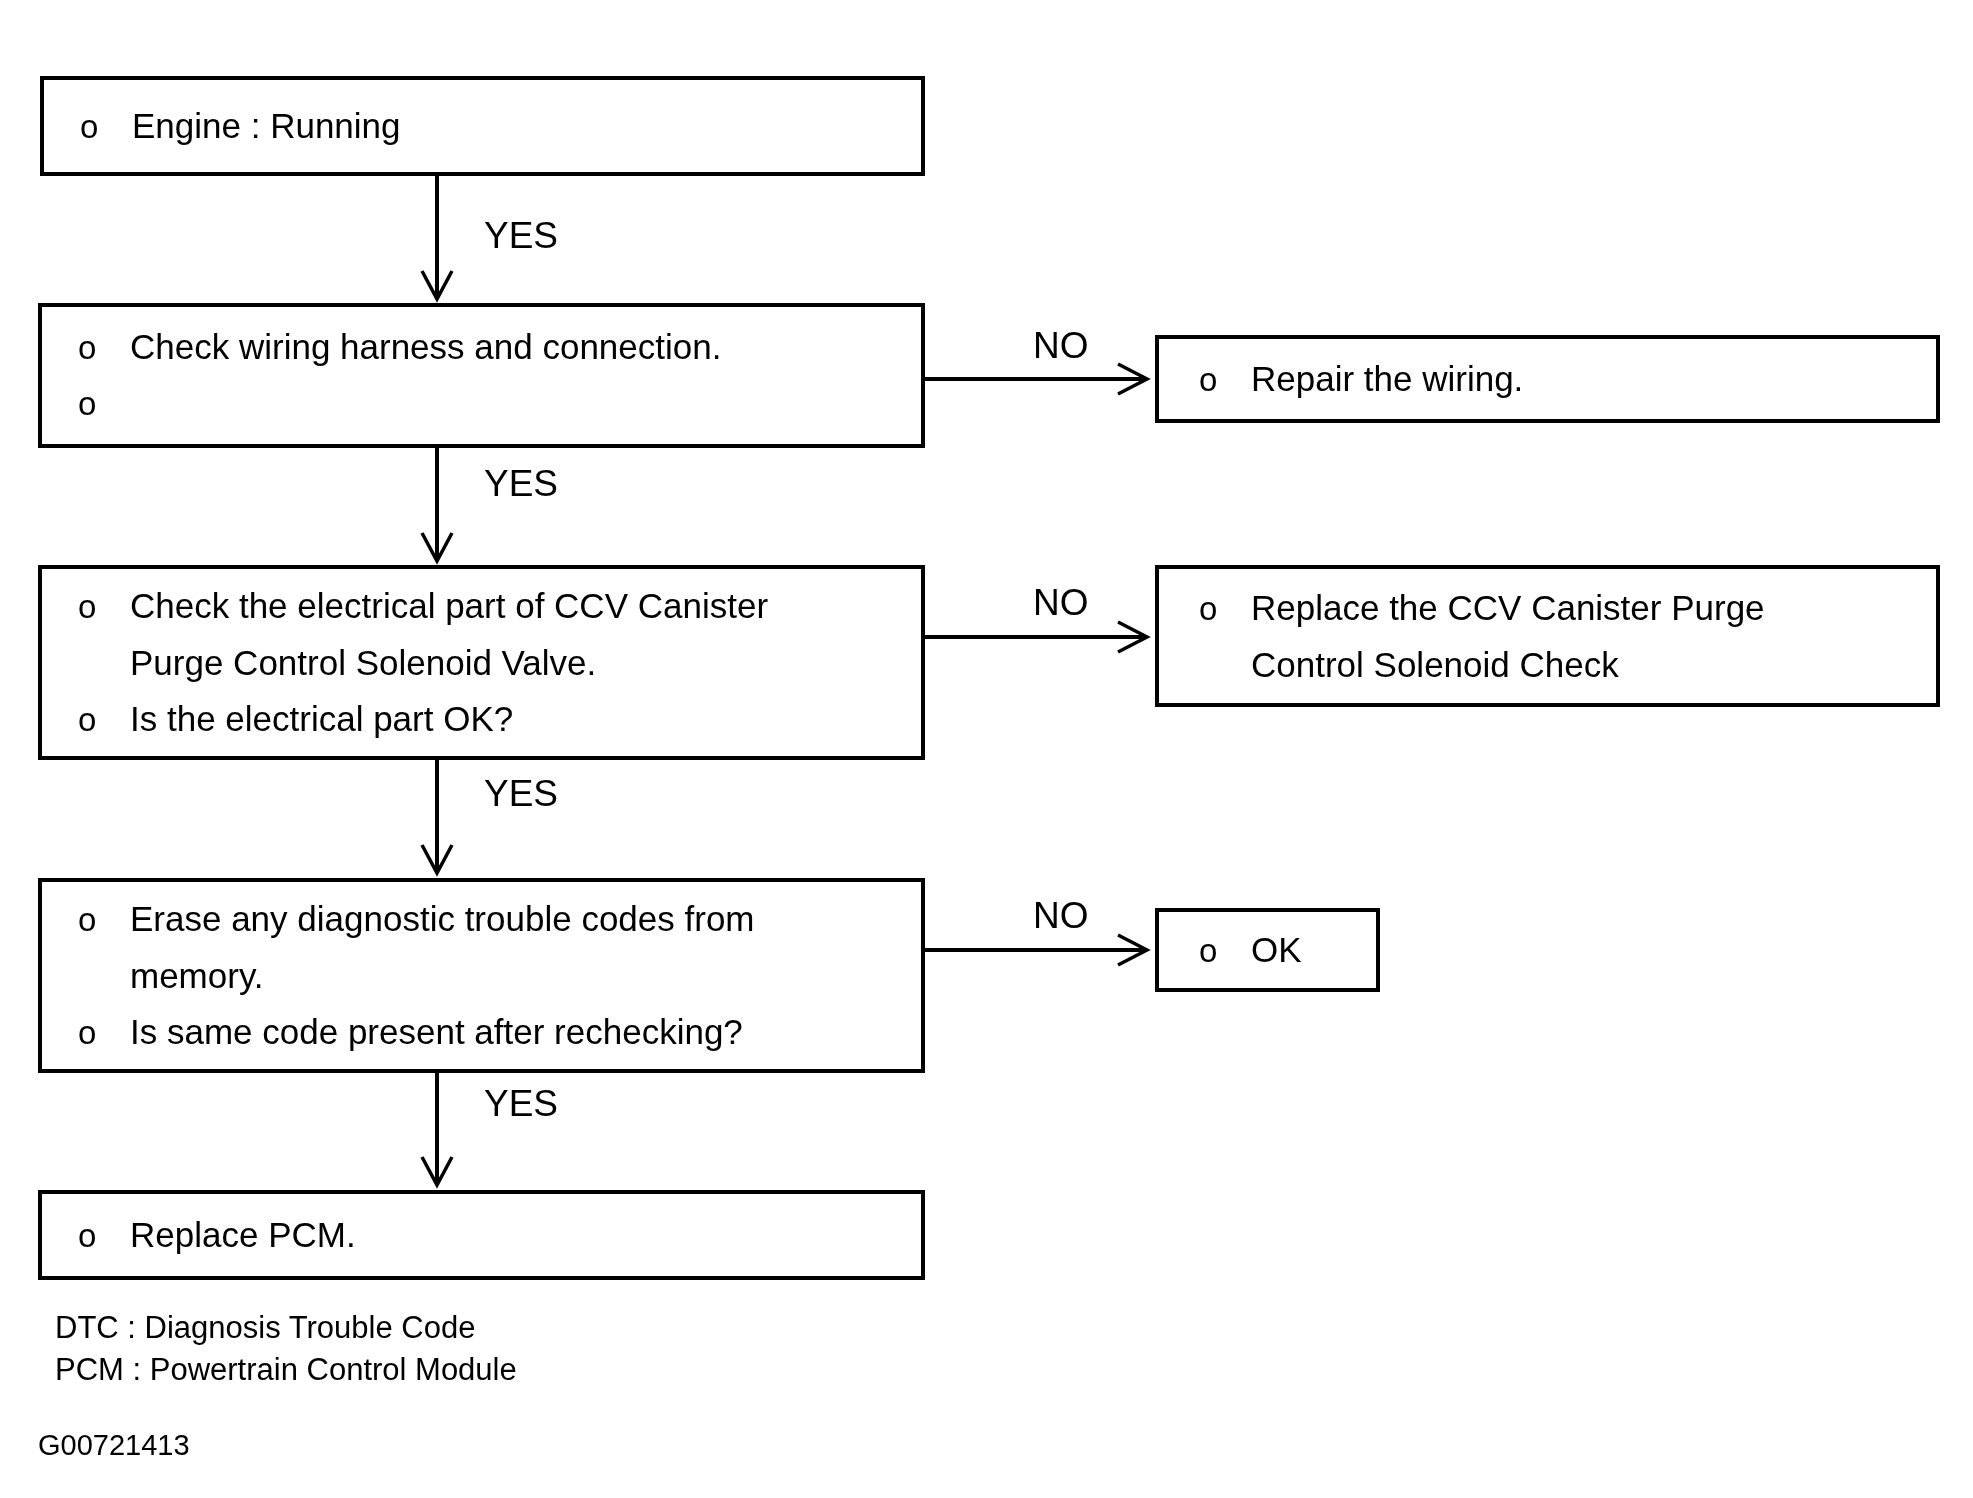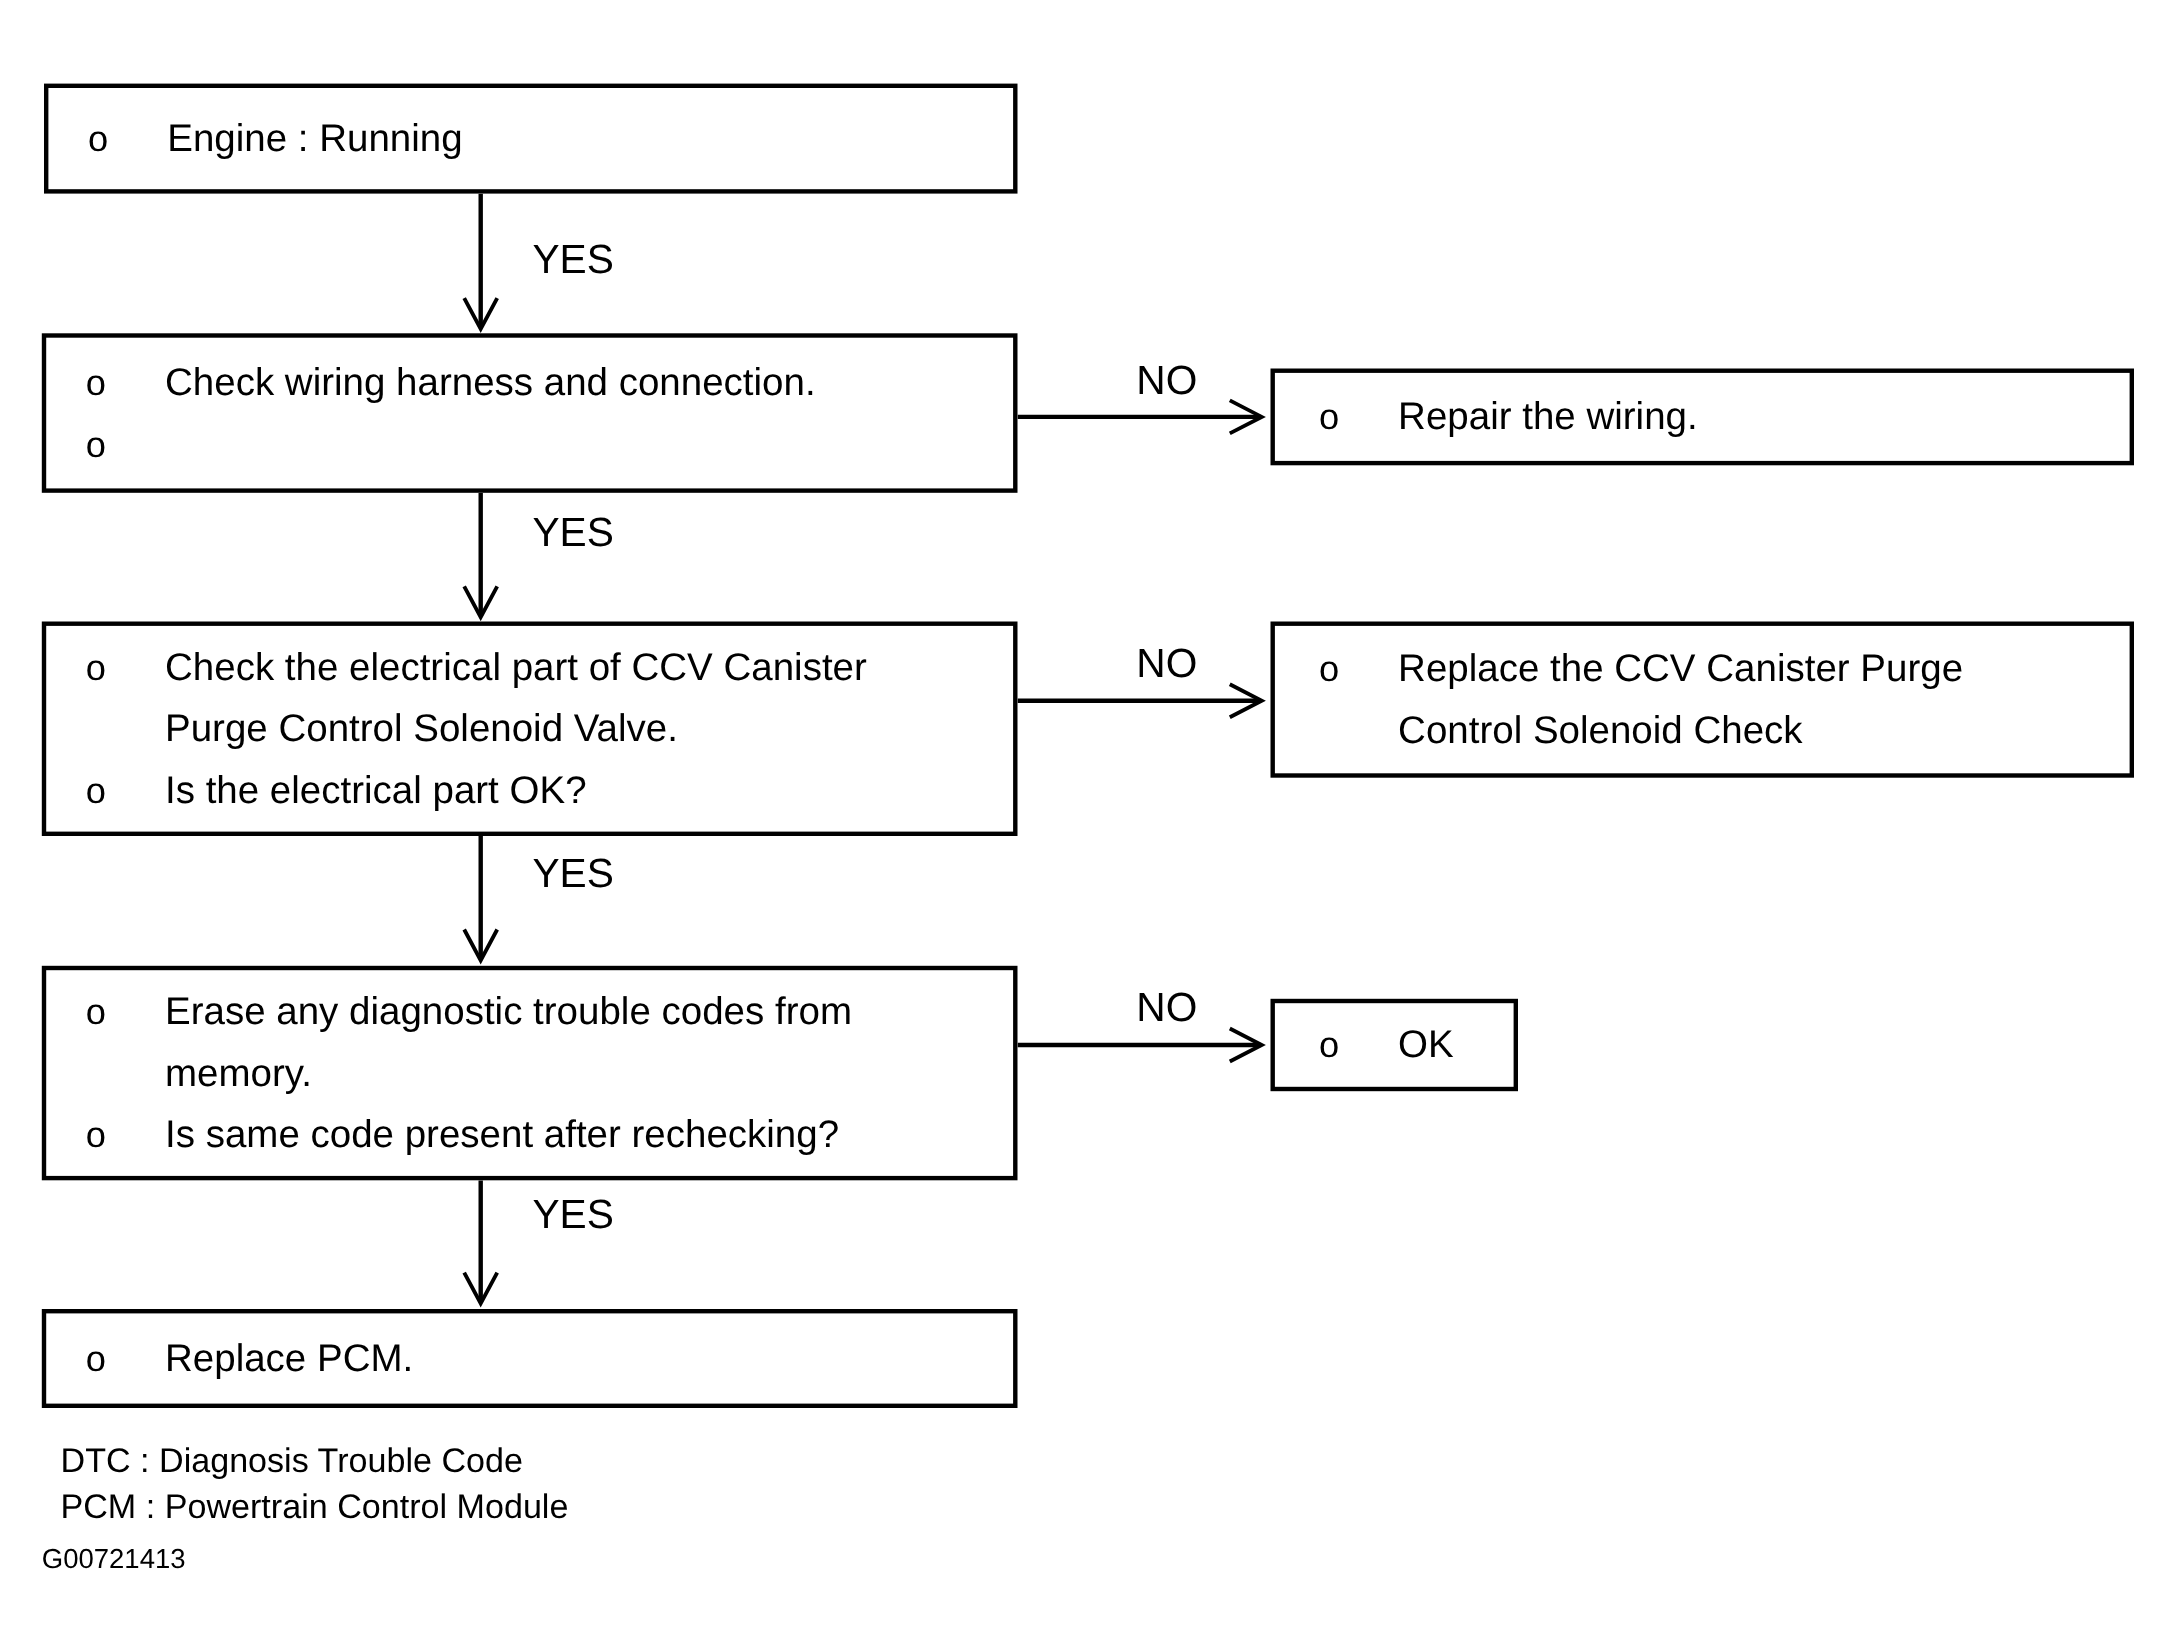--- a/index.html
+++ b/index.html
@@ -11,25 +11,25 @@
   .box {
     position:absolute; border:4px solid #000000; background:#ffffff;
     display:flex; flex-direction:column; justify-content:center;
     padding-left:36px; padding-right:16px;
   }
   .box.rt { padding-left:40px; }
   .row { display:flex; align-items:baseline; }
   .bullet {
     flex:0 0 52px; width:52px; font-size:33px; line-height:56px; color:#000000;
   }
-  .txt { font-size:35px; line-height:56px; white-space:nowrap;margin-left:20px; }
+  .txt { font-size:35px; line-height:56px; white-space:nowrap; }
   .lbl { position:absolute; font-size:37px; line-height:40px;margin-left:28px; }
   svg.wires { position:absolute; left:0; top:0; width:1973px; height:1498px; }
   .footnote { position:absolute; font-size:31px; line-height:40px; }
-  .figid { position:absolute; font-size:25px; line-height:30px; }
+  .figid { position:absolute; font-size:29px; line-height:30px;margin-top:28px; }
 </style>
 </head>
 <body>
 
 <div class="canvas">
 
   <svg class="wires" viewBox="0 0 1973 1498" fill="none" stroke="#000000">
 
     <g stroke-width="4">
       <line x1="437" y1="176" x2="437" y2="298"></line>

